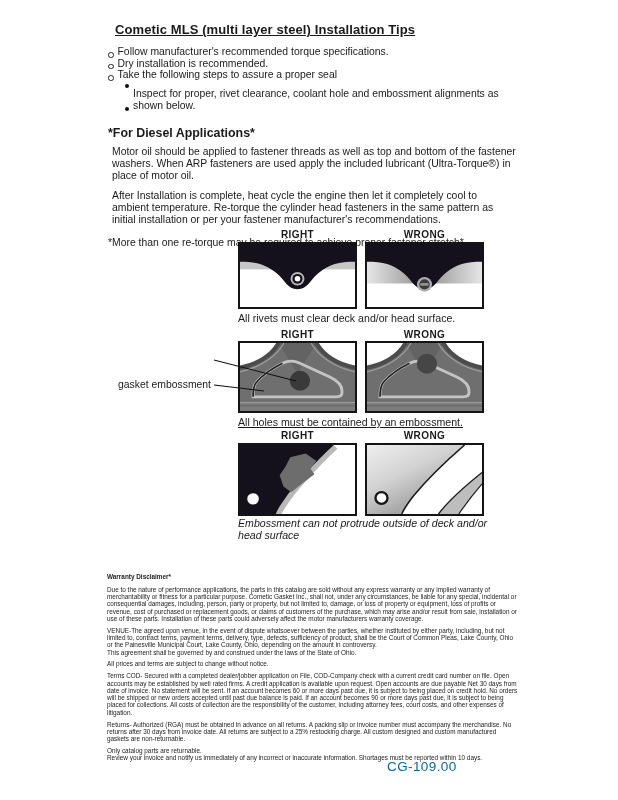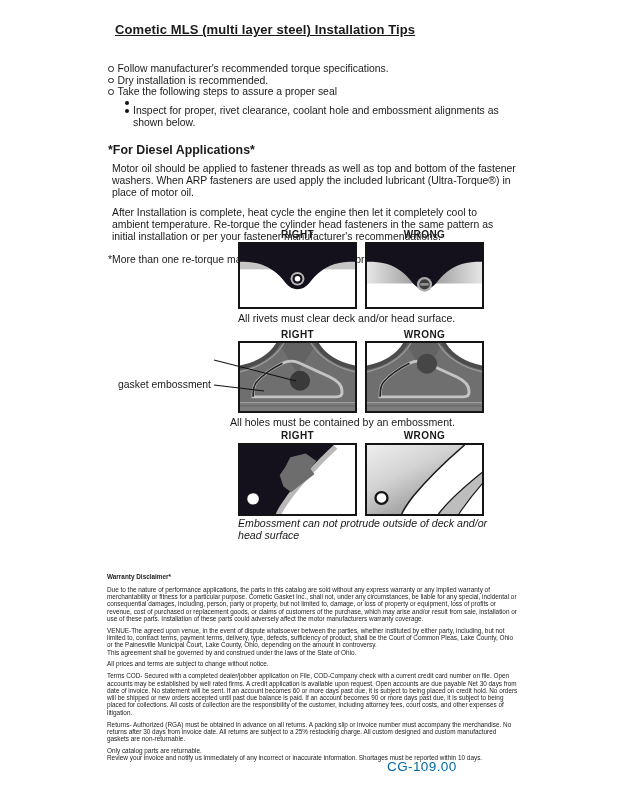--- a/index.html
+++ b/index.html
@@ -1,23 +1,23 @@
 <!DOCTYPE html>
 <html style="--gasket_black: #14101c; --steel_gray: #6f6f6f; --deck_gray: #c6c6c6; --hole_dark: #3a3a3a; --stripe_gray: #b9b9b9;"><head>
 <meta charset="utf-8">
 <style>
   html,body{margin:0;padding:0;background:#ffffff;}
   #page{position:relative;width:618px;height:800px;background:#ffffff;overflow:hidden;
         font-family:"Liberation Sans","DejaVu Sans",sans-serif;color:#1a1a1a;}
 
   
   .top-text{position:absolute;left:108px;top:22px;width:408px;}
-  .top-text h1{font-size:13px;font-weight:bold;text-decoration:underline;margin:0 0 26px 7px;letter-spacing:.1px;}
+  .top-text h1{font-size:13px;font-weight:bold;text-decoration:underline;margin:0 0 9px 7px;letter-spacing:.1px;}
   ul.tips{list-style:none;margin:0;padding:0;font-size:10.4px;line-height:11.5px;}
-  ul.tips li{display:flex;}
+  ul.tips li{display:flex;align-items:flex-end;}
   .ring{flex:none;width:3.5px;height:3.5px;border:1px solid #222;border-radius:50%;margin:3px 4px 0 0;}
   .dot{flex:none;width:4px;height:4px;background:#111;border-radius:50%;margin:3.5px 4px 0 0;}
   li.sub{padding-left:17px;}
   .top-text h2{font-size:12.4px;font-weight:bold;margin:15px 0 6px 0;}
   .top-text p{font-size:10.4px;line-height:12.2px;margin:0 0 7px 4px;}
   .top-text p.note{margin:11px 0 0 0;}
 
   
   .flabel{position:absolute;width:119px;text-align:center;font-size:10px;font-weight:bold;letter-spacing:.4px;}
   .dbox{position:absolute;border:2px solid #141414;background:#fff;line-height:0;}
@@ -132,21 +132,21 @@
       <path d="M40,0 C33,13 18,23 0,26" stroke="#4c4c4c" stroke-width="4.5" fill="none"></path>
       <path d="M45.5,0 C38,14 21,26 0,30.5" stroke="#9d9d9d" stroke-width="1.3" fill="none"></path>
       <path d="M79,0 H119 V26 C101,23 86,13 79,0 Z" fill="#ffffff"></path>
       <path d="M79,0 C86,13 101,23 119,26" stroke="#4c4c4c" stroke-width="4.5" fill="none"></path>
       <path d="M73.5,0 C81,14 98,26 119,30.5" stroke="#9d9d9d" stroke-width="1.3" fill="none"></path>
       <path d="M13.5,57 C13.5,49 14,45 17,41.5 C23,34.5 34,26.5 44,21.5 C50,18.5 56,18.5 62,21.5 L93,36 C101,40 105.5,44.5 105.5,50.5 L105.5,53 C105.5,56 102.5,57 99.5,57 Z" fill="none" stroke="#c4c4c4" stroke-width="3"></path>
       <path d="M13.5,57 C13.5,49 14,45 17,41.5 C23,34.5 34,26.5 44,21.5" fill="none" stroke="#262626" stroke-width="1.8"></path>
       <circle cx="62" cy="22" r="10.5" fill="#464646"></circle>
     </svg>
   </div>
-  <div class="fcaption" style="left:230px;top:417px;width:280px;">All holes must be contained by an embossment.</div>
+  <div class="fcaption" style="left:238px;top:417px;width:280px;text-decoration:underline;">All holes must be contained by an embossment.</div>
 
   <div class="flabel" style="left:238px;top:430px;">RIGHT</div>
   <div class="flabel" style="left:365px;top:430px;">WRONG</div>
 
   <div class="dbox" style="left:238px;top:443px;">
     <svg width="115" height="69" viewBox="0 0 119 73" preserveAspectRatio="none">
       <rect width="119" height="73" fill="#ffffff"></rect>
       <path d="M97,0 C80,16 58,40 47,56 C42,63 39,68 37,73" stroke="var(--stripe_gray)" stroke-width="11" fill="none"></path>
       <path d="M0,0 H97 C80,16 58,40 47,56 C42,63 39,68 37,73 H0 Z" fill="var(--gasket_black)"></path>
       <path d="M52,13 L68,9 L79,17 L73,25 L77,31 L64,41 L53,50 L45,44 L41,32 L47,23 Z" fill="#6d6d6d"></path>

